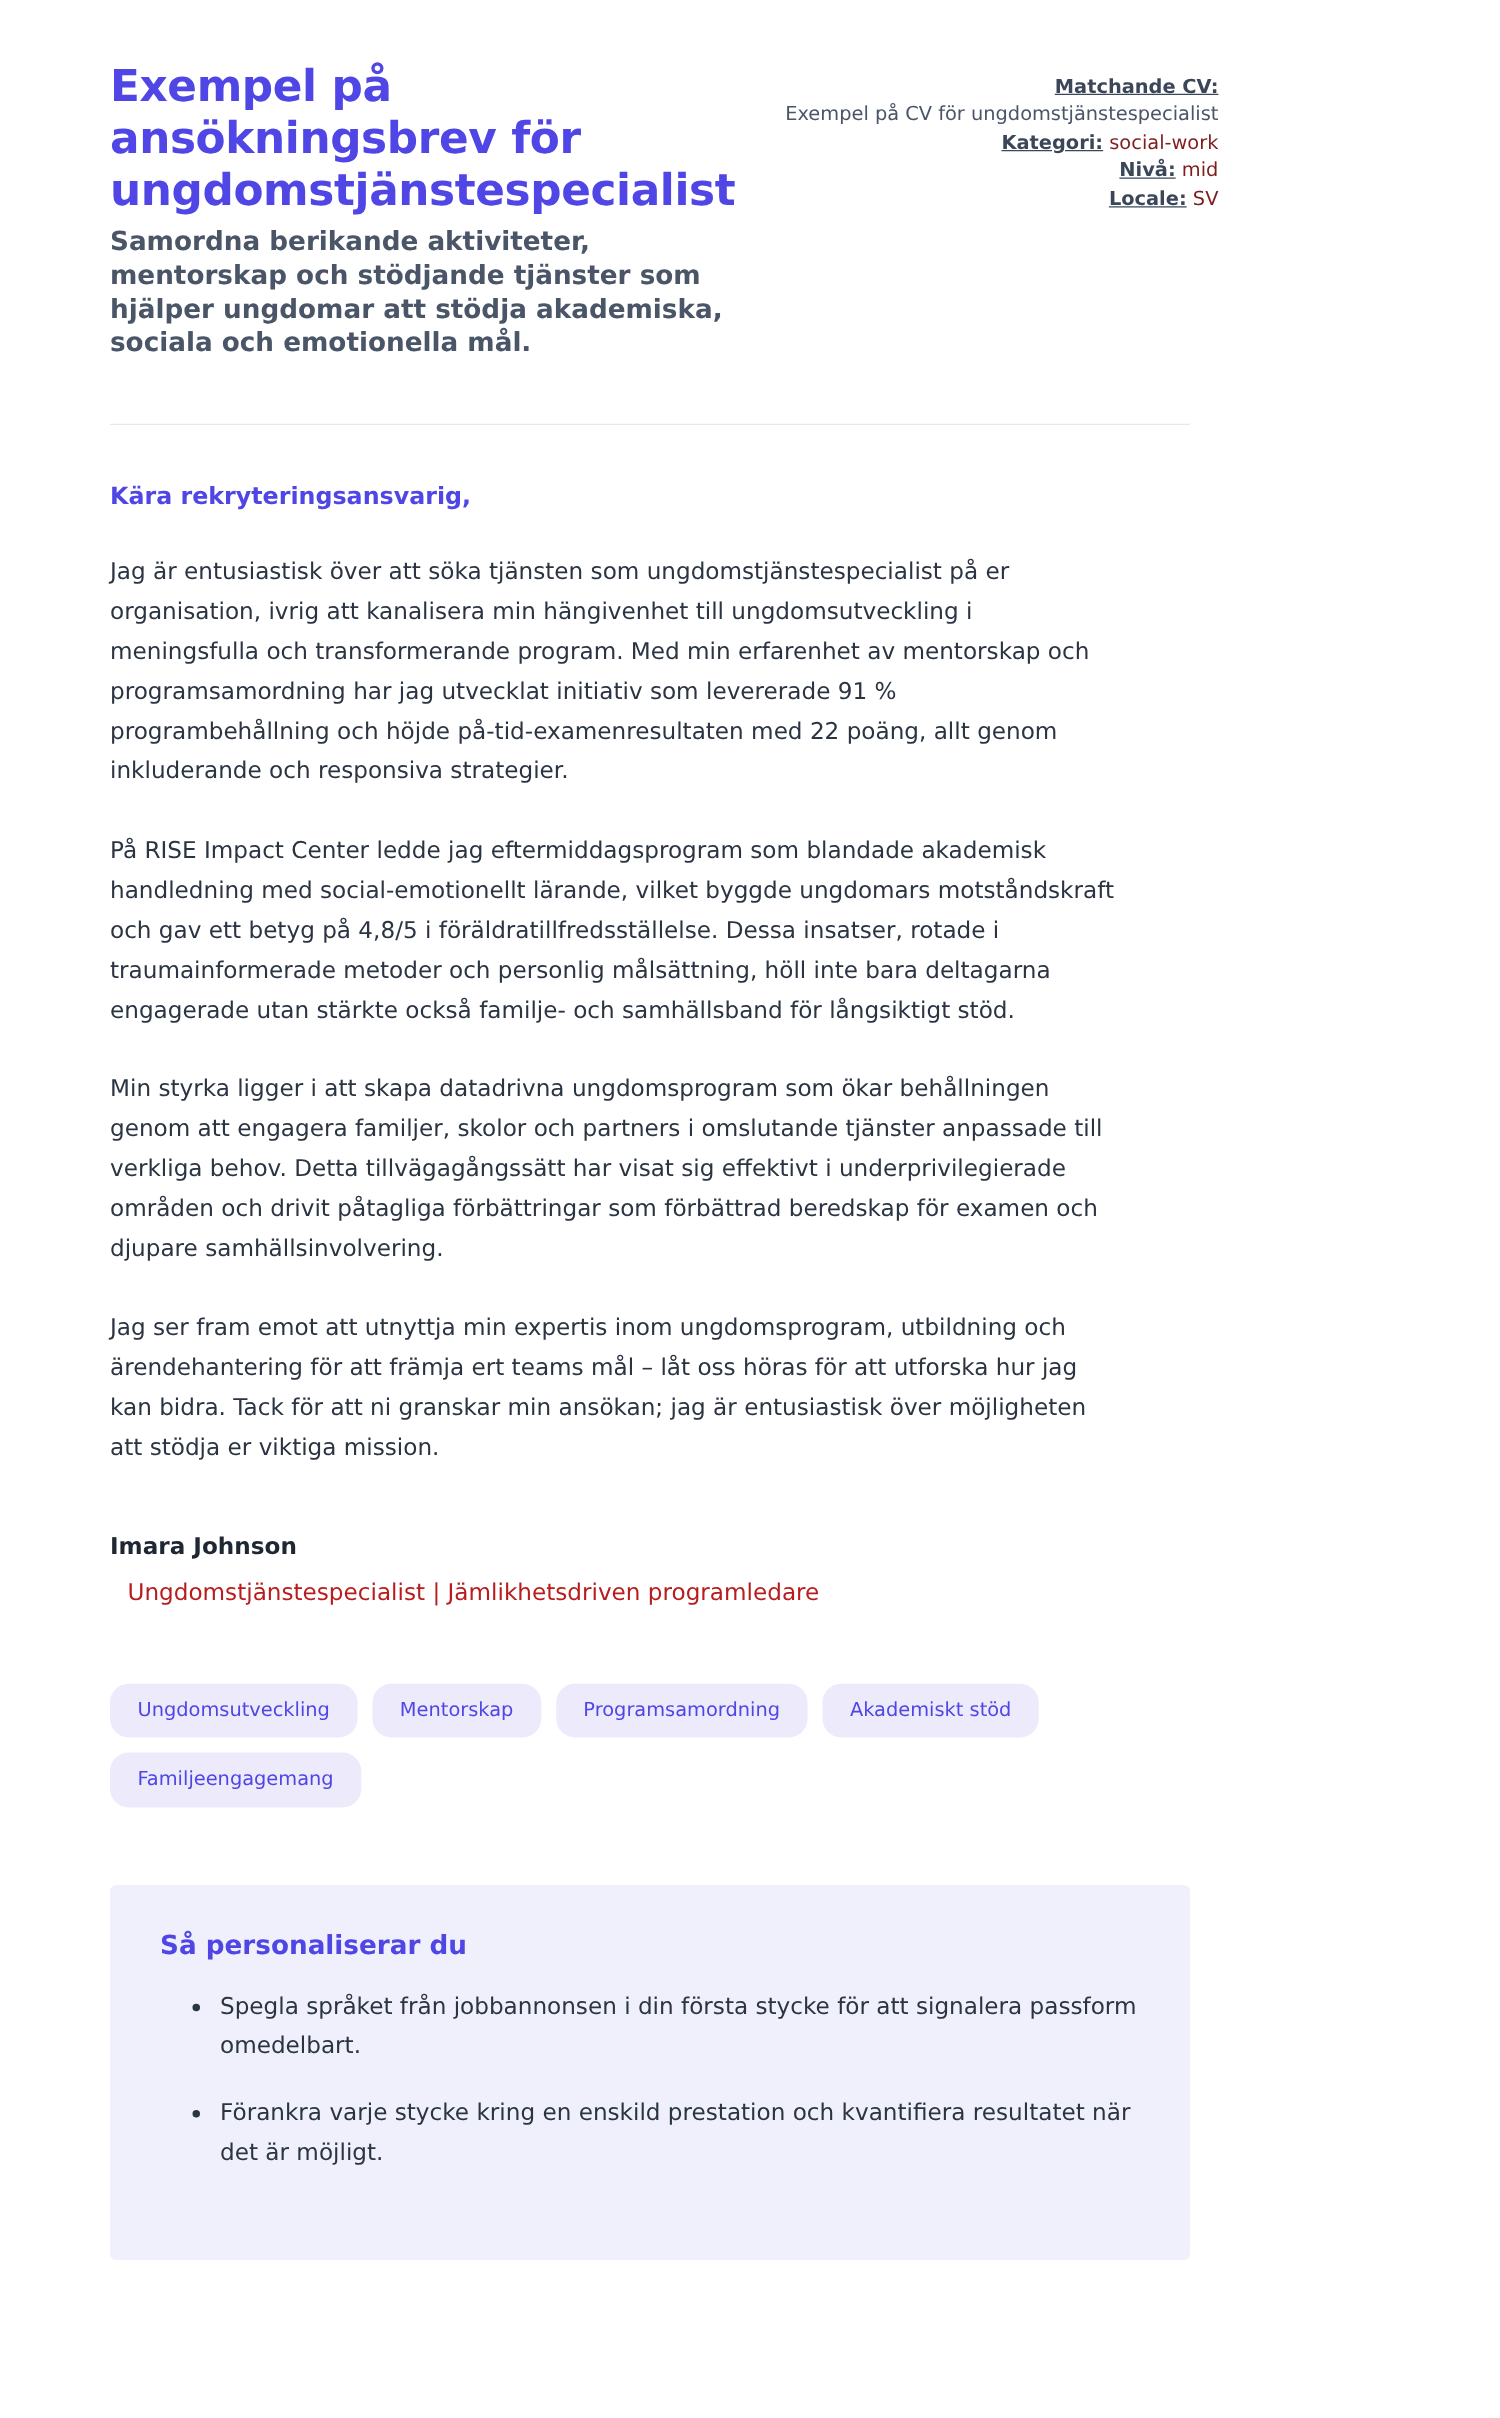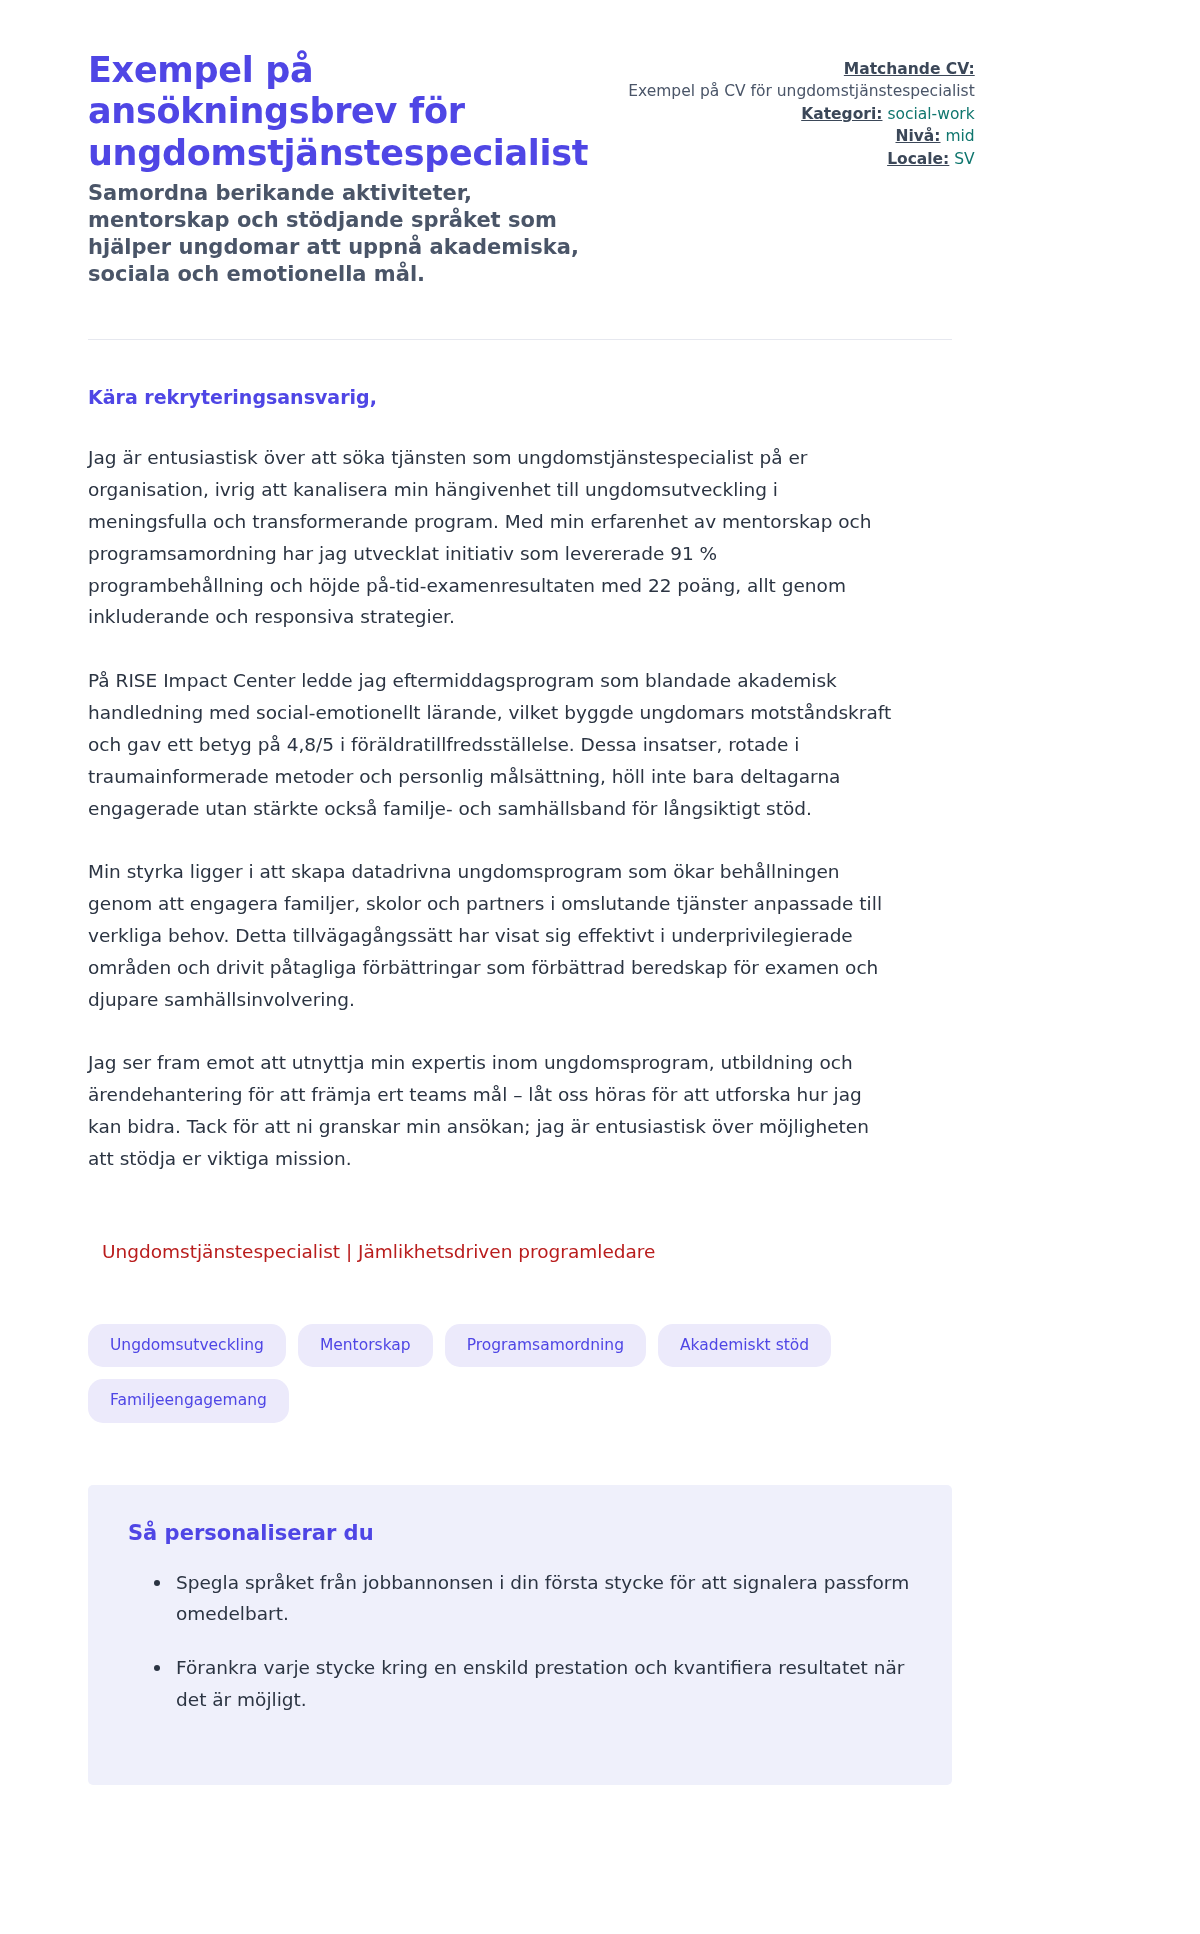--- a/index.html
+++ b/index.html
@@ -56,21 +56,21 @@
     flex: 0 0 auto;
     text-align: right;
     font-size: 15.5px;
     line-height: 1.45;
     color: #4a5568;
     padding-top: 8px;
     min-width: 215px;
   }
   .meta-line { white-space: normal; }
   .meta-label { font-weight: 700; color: #3b4758; text-decoration: underline; }
-  .meta-value { font-weight: 400; color: #0f766e; }
+  .meta-value { font-weight: 400; color: #7f1d1d; }
   .meta-cvname { font-weight: 400; color: #4a5568; }
 
   
   .divider {
     height: 1px;
     background: #e6e8ef;
     margin: 52px 88px 0 88px;
     border: 0;
   }
 
@@ -167,21 +167,21 @@
   }
 </style>
 </head>
 <body>
 
 <div class="page">
 
   <div class="header">
     <div class="header-left">
       <h1 class="doc-title">Exempel på ansökningsbrev för ungdomstjänstespecialist</h1>
-      <p class="doc-subtitle">Samordna berikande aktiviteter, mentorskap och stödjande språket som hjälper ungdomar att uppnå akademiska, sociala och emotionella mål.</p>
+      <p class="doc-subtitle">Samordna berikande aktiviteter, mentorskap och stödjande tjänster som hjälper ungdomar att stödja akademiska, sociala och emotionella mål.</p>
     </div>
 
     <div class="header-meta">
       <div class="meta-line">
         <span class="meta-label">Matchande CV:</span>
       </div>
       <div class="meta-line">
         <span class="meta-cvname">Exempel på CV för ungdomstjänstespecialist</span>
       </div>
       <div class="meta-line">
@@ -203,20 +203,21 @@
 
   <div class="letter">
     <p class="salutation">Kära rekryteringsansvarig,</p>
     <p class="para">Jag är entusiastisk över att söka tjänsten som ungdomstjänstespecialist på er organisation, ivrig att kanalisera min hängivenhet till ungdomsutveckling i meningsfulla och transformerande program. Med min erfarenhet av mentorskap och programsamordning har jag utvecklat initiativ som levererade 91 % programbehållning och höjde på-tid-examenresultaten med 22 poäng, allt genom inkluderande och responsiva strategier.</p>
     <p class="para">På RISE Impact Center ledde jag eftermiddagsprogram som blandade akademisk handledning med social-emotionellt lärande, vilket byggde ungdomars motståndskraft och gav ett betyg på 4,8/5 i föräldratillfredsställelse. Dessa insatser, rotade i traumainformerade metoder och personlig målsättning, höll inte bara deltagarna engagerade utan stärkte också familje- och samhällsband för långsiktigt stöd.</p>
     <p class="para">Min styrka ligger i att skapa datadrivna ungdomsprogram som ökar behållningen genom att engagera familjer, skolor och partners i omslutande tjänster anpassade till verkliga behov. Detta tillvägagångssätt har visat sig effektivt i underprivilegierade områden och drivit påtagliga förbättringar som förbättrad beredskap för examen och djupare samhällsinvolvering.</p>
     <p class="para">Jag ser fram emot att utnyttja min expertis inom ungdomsprogram, utbildning och ärendehantering för att främja ert teams mål – låt oss höras för att utforska hur jag kan bidra. Tack för att ni granskar min ansökan; jag är entusiastisk över möjligheten att stödja er viktiga mission.</p>
   </div>
 
   <div class="signature">
+    <div class="sig-name">Imara Johnson</div>
     <div class="sig-role">Ungdomstjänstespecialist | Jämlikhetsdriven programledare</div>
   </div>
 
   <div class="tags">
     <span class="tag">Ungdomsutveckling</span>
     <span class="tag">Mentorskap</span>
     <span class="tag">Programsamordning</span>
     <span class="tag">Akademiskt stöd</span>
     <span class="tag">Familjeengagemang</span>
   </div>

